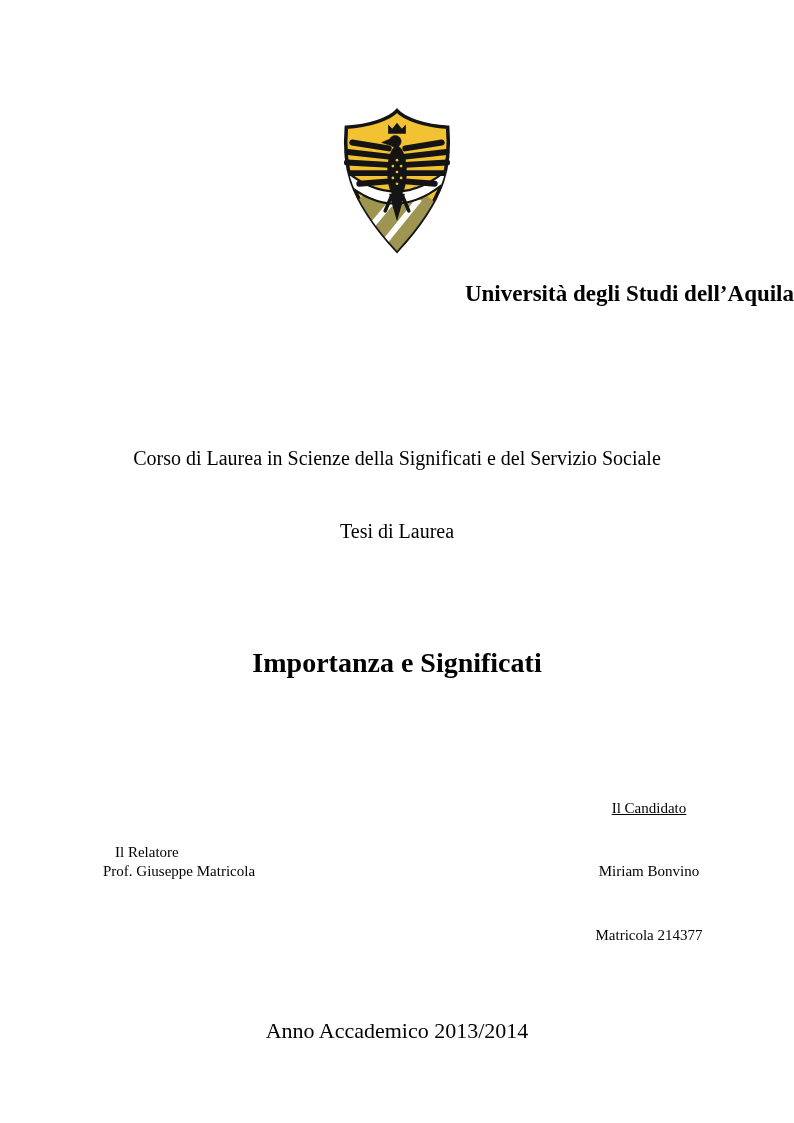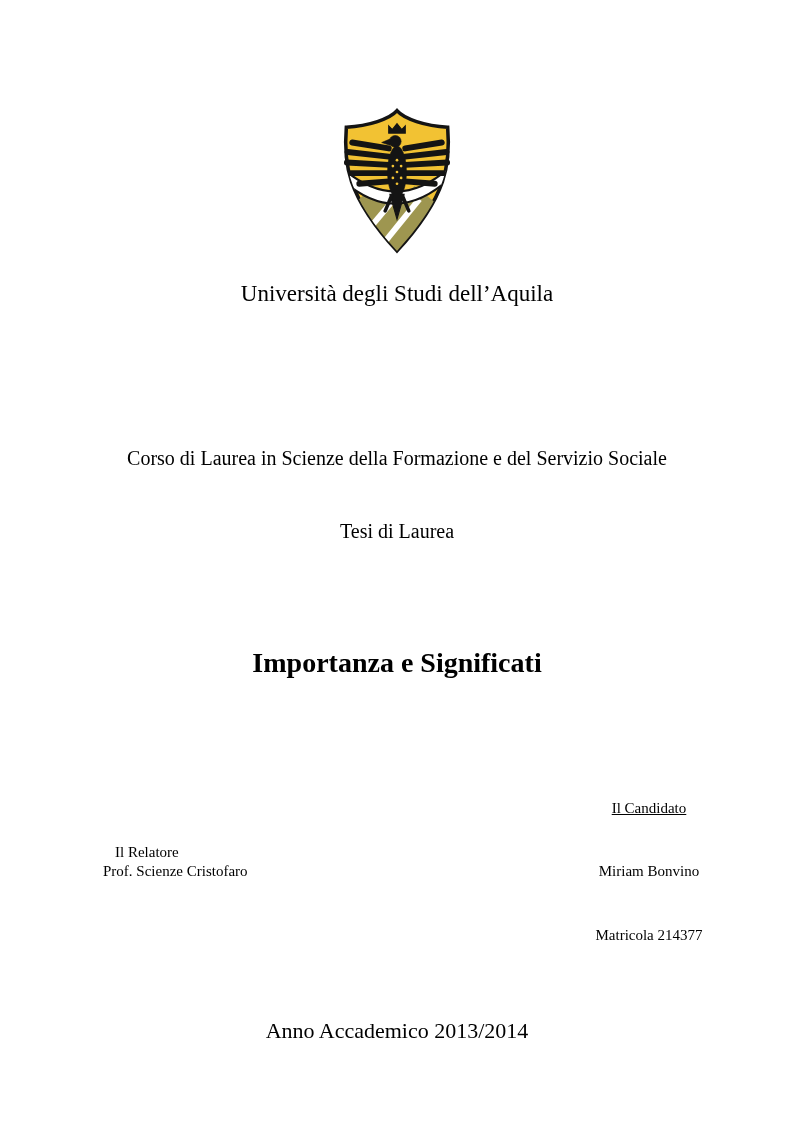--- a/index.html
+++ b/index.html
@@ -28,21 +28,22 @@
     position: absolute;
     top: 106px;
     left: 50%;
     transform: translateX(-50%);
     width: 118px;
     height: 152px;
   }
   .university-name {
     top: 281px;
     font-size: 23px;
-    font-weight: normal;
+    font-weight: bold;
+    text-align: right;
   }
   .department-line {
     top: 363px;
     font-size: 23px;
   }
   .course-line {
     top: 447px;
     font-size: 20px;
   }
   .doc-type-line {
@@ -149,30 +150,30 @@
         <circle cx="93" cy="122" r="2.3"></circle>
         <circle cx="107" cy="122" r="2.3"></circle>
         <circle cx="100" cy="132" r="2.3"></circle>
       </g>
     </svg>
   </div>
 
   <div class="centered-line university-name">Università degli Studi dell’Aquila</div>
 
 
-  <div class="centered-line course-line">Corso di Laurea in Scienze della Formazione e del Servizio Sociale</div>
+  <div class="centered-line course-line">Corso di Laurea in Scienze della Significati e del Servizio Sociale</div>
 
   <div class="centered-line doc-type-line">Tesi di Laurea</div>
 
 
   <div class="centered-line title-line-2">Importanza e Significati</div>
 
   <div class="sig-left advisor-label">Il Relatore</div>
 
-  <div class="sig-left advisor-name">Prof. Scienze Cristofaro</div>
+  <div class="sig-left advisor-name">Prof. Giuseppe Matricola</div>
 
   <div class="sig-right candidate-label">Il Candidato</div>
 
   <div class="sig-right candidate-name">Miriam Bonvino</div>
 
   <div class="sig-right matricola-line">Matricola 214377</div>
 
   <div class="centered-line academic-year">Anno Accademico 2013/2014</div>
 
 </div>

